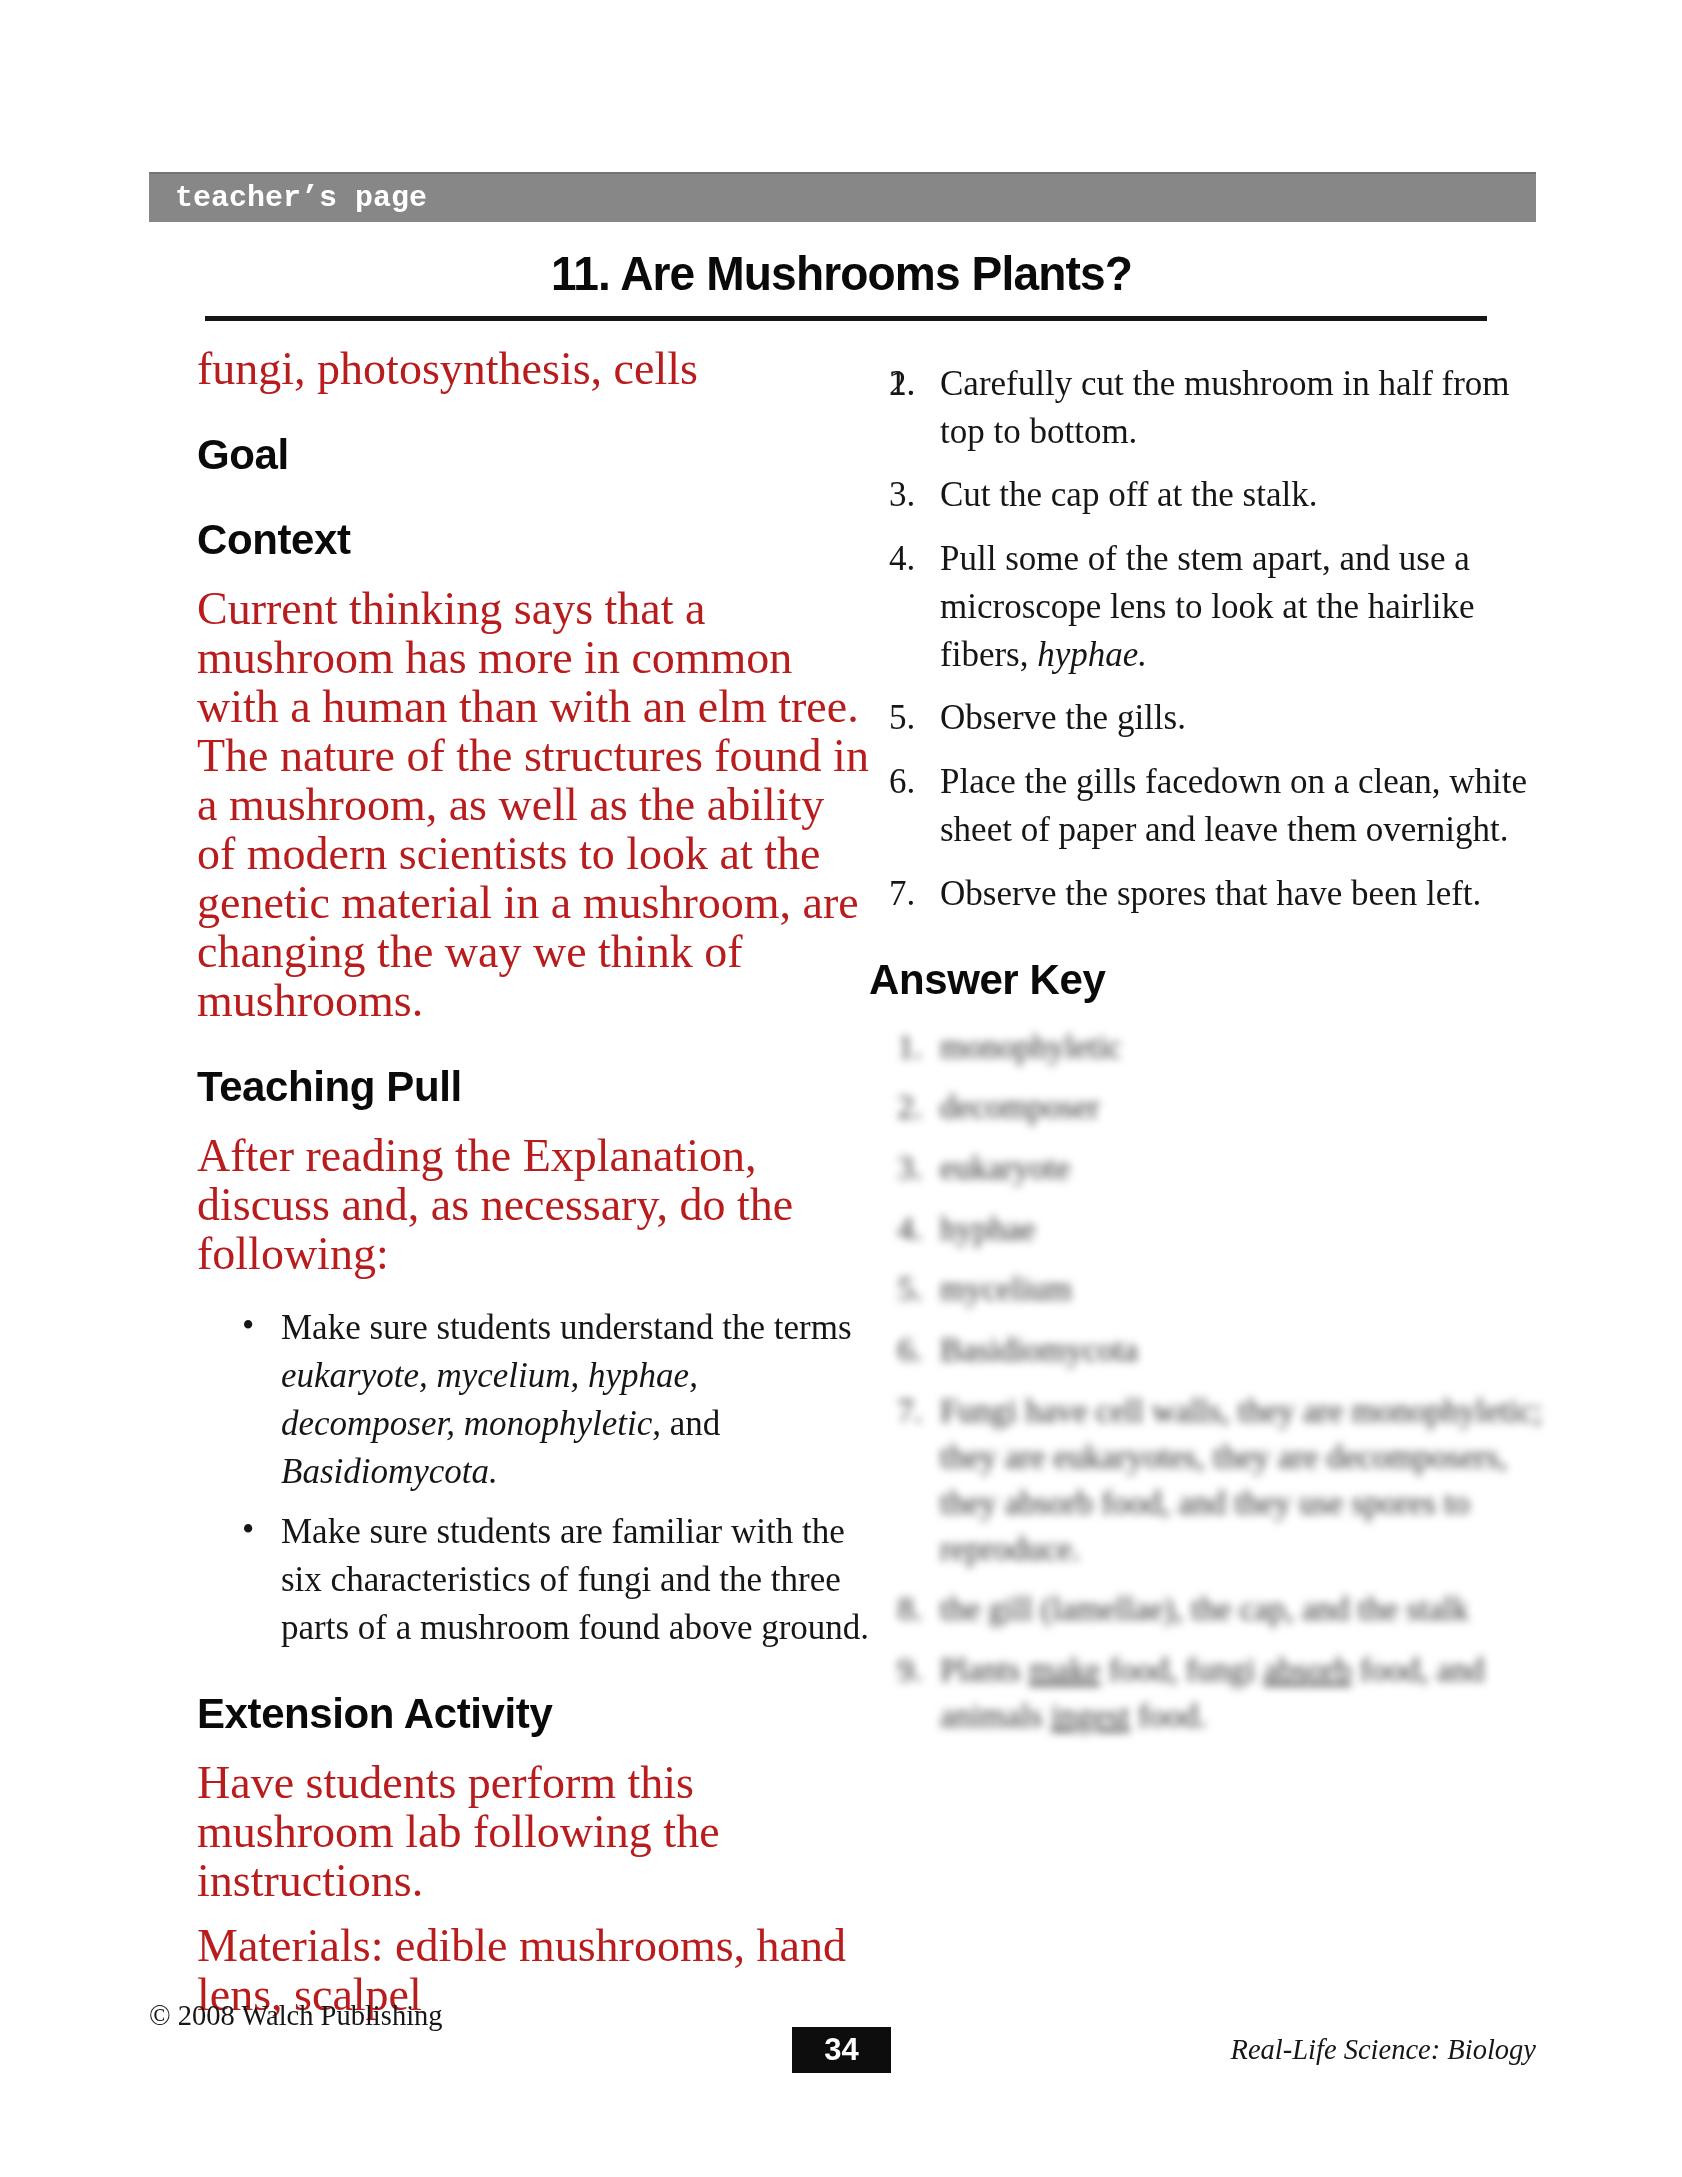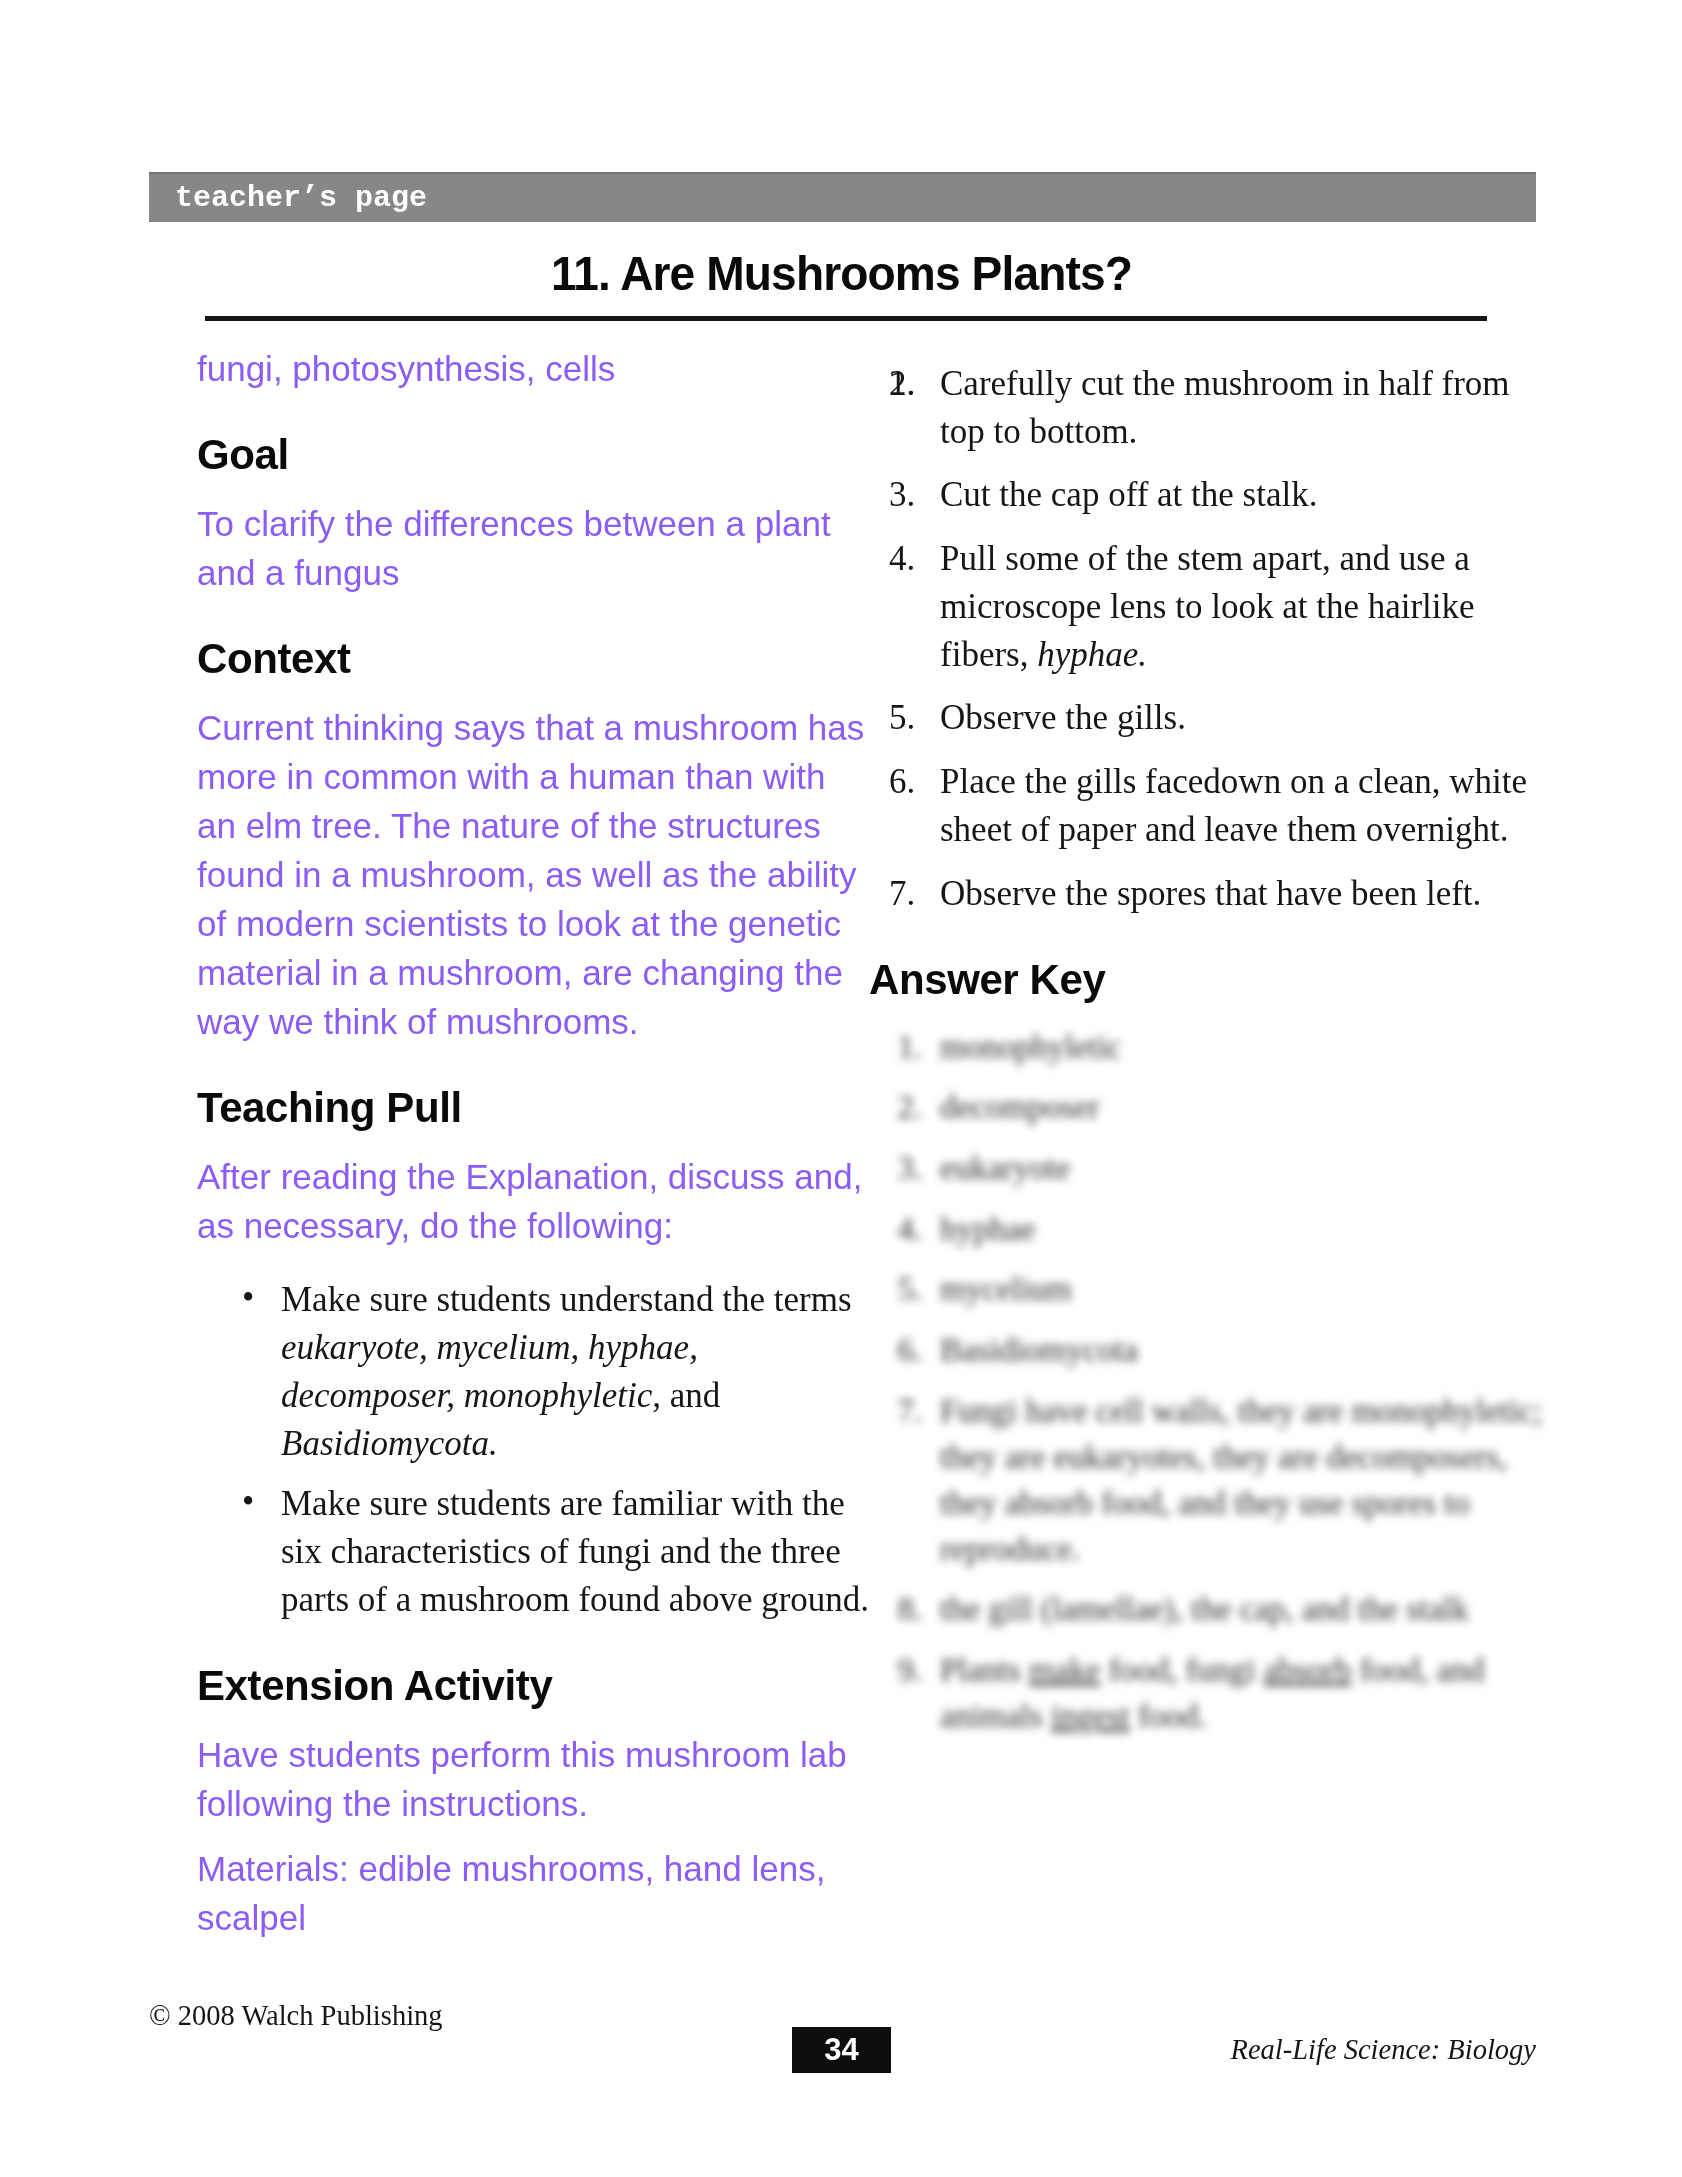--- a/index.html
+++ b/index.html
@@ -49,22 +49,22 @@
   h2.section {
     font-family:"Liberation Sans", sans-serif;
     font-weight:bold; font-size:42px; color:#0a0a0a;
     letter-spacing:-0.4px;
     line-height:47px;
     margin:38px 0 21px 0;
   }
   .col-left h2.section:first-child { margin-top:1.7px; }
 
   p.body {
-    font-family:Liberation Sans, sans-serif;
-    font-size:35px; line-height:49px; color:#8b5cf6;
+    font-family:Liberation Serif, serif;
+    font-size:46px; line-height:49px; color:#b91c1c;
     margin:0 0 15.6px 0;
   }
 
   
   ul.bullets { list-style:none; margin:26px 0 0 0; padding:0; }
   ul.bullets li {
     position:relative; padding-left:84px; margin-bottom:12px;
     font-family:"Liberation Serif", serif;
     font-size:35px; line-height:48px; color:#161616;
   }
@@ -121,21 +121,20 @@
     <span class="banner-label">teacher’s page</span>
   </div>
 
   <h1 class="title">11. Are Mushrooms Plants?</h1>
   <div class="title-rule"></div>
 
   <div class="col col-left">
     <p class="body">fungi, photosynthesis, cells</p>
 
     <h2 class="section">Goal</h2>
-    <p class="body">To clarify the differences between a plant and a fungus</p>
 
     <h2 class="section">Context</h2>
     <p class="body">Current thinking says that a mushroom has more in common with a human than with an elm tree. The nature of the structures found in a mushroom, as well as the ability of modern scientists to look at the genetic material in a mushroom, are changing the way we think of mushrooms.</p>
 
     <h2 class="section">Teaching Pull</h2>
     <p class="body">After reading the Explanation, discuss and, as necessary, do the following:</p>
     <ul class="bullets">
         <li><span class="num">•</span><span>Make sure students understand the terms </span><span class="i">eukaryote, mycelium, hyphae, decomposer, monophyletic,</span><span> and </span><span class="i">Basidiomycota.</span></li>
         <li><span class="num">•</span><span>Make sure students are familiar with the six characteristics of fungi and the three parts of a mushroom found above ground.</span></li>
       </ul>

